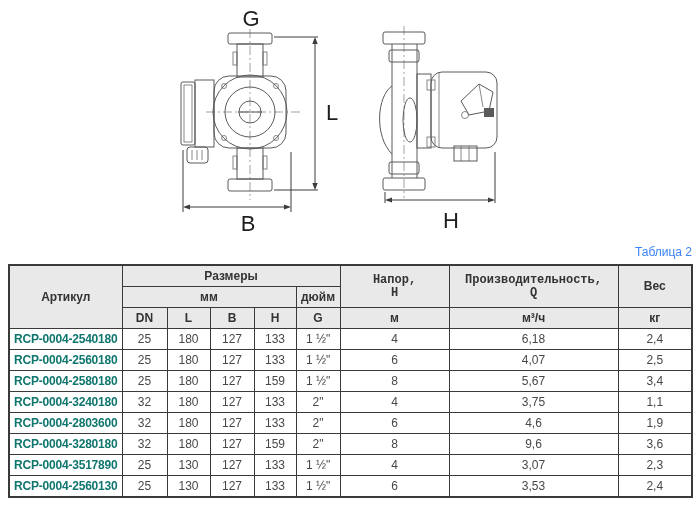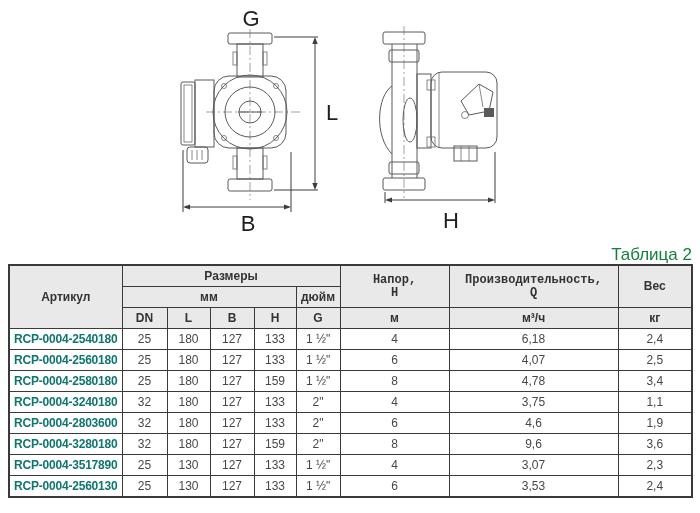--- a/index.html
+++ b/index.html
@@ -11,21 +11,21 @@
   #drawing-svg { position:absolute; left:0; top:0; }
   .draw { stroke:#5a5a5a; fill:none; stroke-width:1; }
   .draw-thin { stroke:#6a6a6a; fill:none; stroke-width:0.8; }
   .centerline { stroke:#7a7a7a; fill:none; stroke-width:0.7; stroke-dasharray:9 3 2 3; }
   .dimline { stroke:#3c3c3c; fill:none; stroke-width:1; }
   .dimarrow { fill:#3c3c3c; stroke:none; }
   .dimlabel { font-family:"Liberation Sans", sans-serif; font-size:22px; fill:#1e1e1e; }
   .darkfill { fill:#5a5a5a; stroke:none; }
   
   #table-caption {
-    position:absolute; top:245px; right:8px; font-size:17px; color:#15803d;
+    position:absolute; top:245px; right:8px; font-size:12px; color:#3b82f6;
   }
   
   #table-wrap { position:absolute; left:8px; top:264px; }
   table.spec { border-collapse:collapse; table-layout:fixed; width:684px; border:2px solid #3a3a3a; }
   table.spec th, table.spec td {
     border:1.5px solid #3a3a3a; text-align:center; vertical-align:middle;
     padding:0 2px; overflow:hidden;
   }
   table.spec thead th {
     background:#e9e9e9; font-size:12px; font-weight:bold; color:#333333;
@@ -205,21 +205,21 @@
             <td>2,5</td>
           </tr>
           <tr>
             <td class="article">RCP-0004-2580180</td>
             <td>25</td>
             <td>180</td>
             <td>127</td>
             <td>159</td>
             <td>1 ½"</td>
             <td>8</td>
-            <td>4,78</td>
+            <td>5,67</td>
             <td>3,4</td>
           </tr>
           <tr>
             <td class="article">RCP-0004-3240180</td>
             <td>32</td>
             <td>180</td>
             <td>127</td>
             <td>133</td>
             <td>2"</td>
             <td>4</td>

